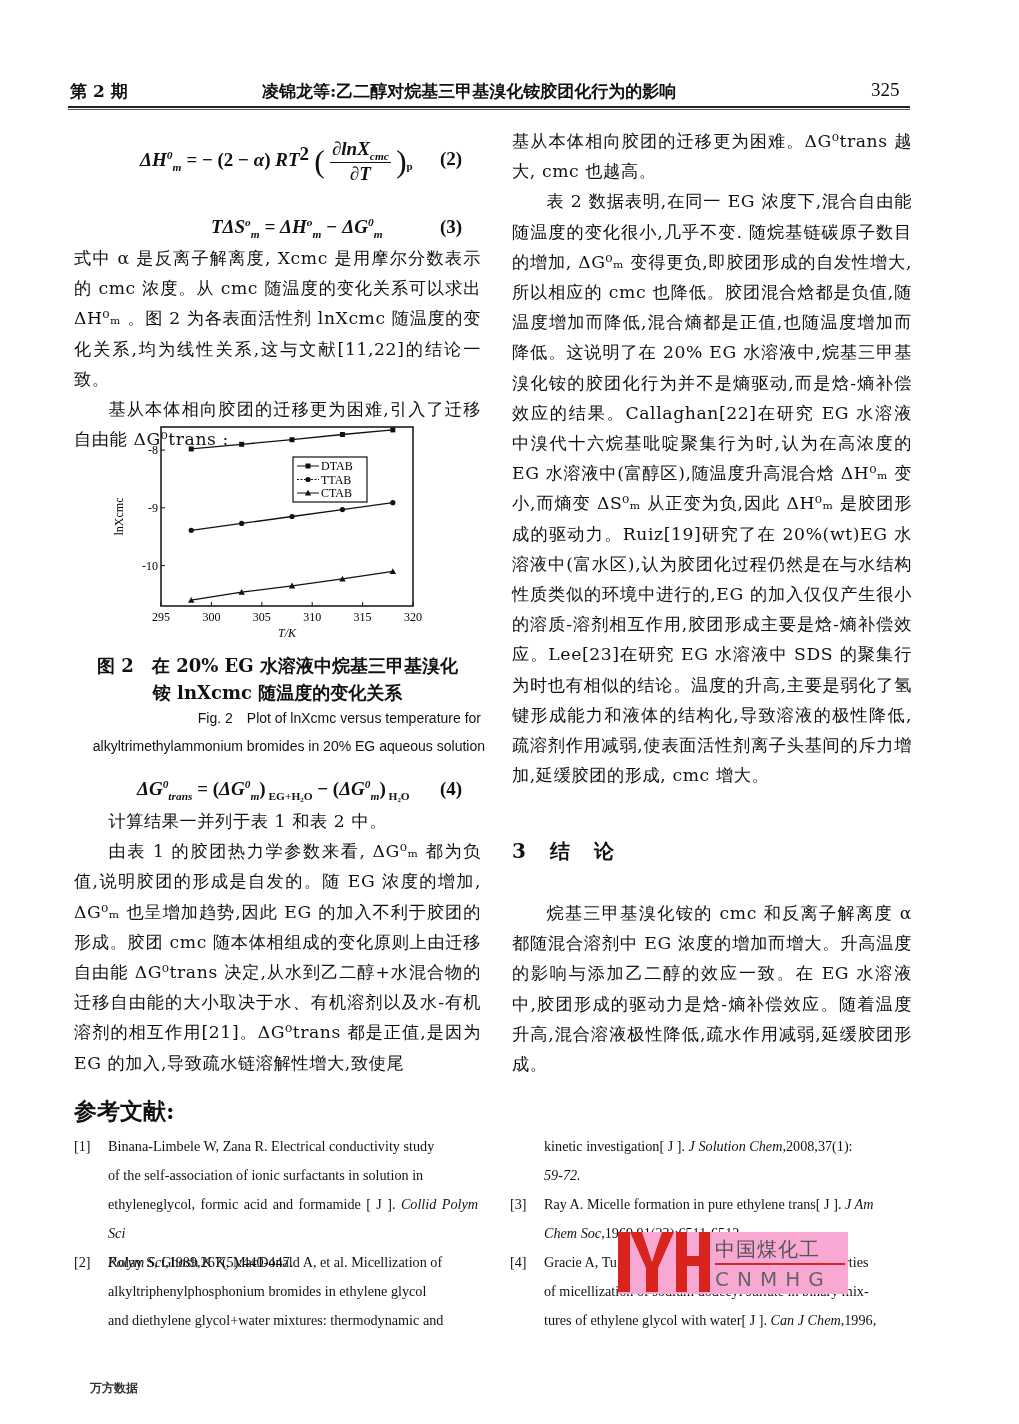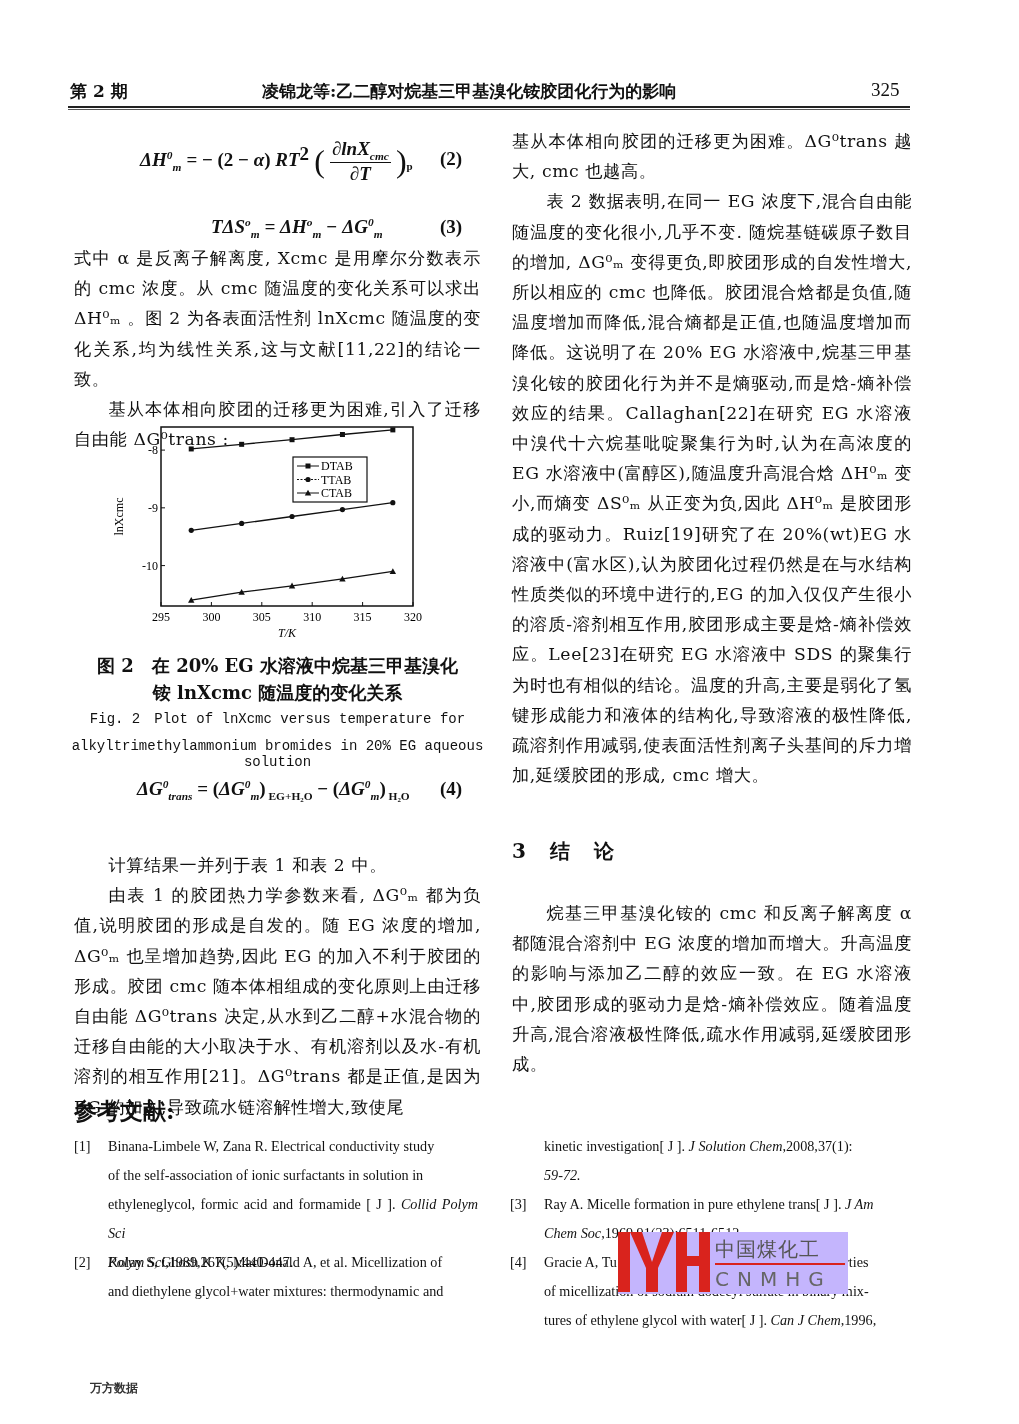--- a/index.html
+++ b/index.html
@@ -11,21 +11,21 @@
   .hdr { top:80px; font-size:17px; font-weight:bold; }
   .hdr-rule { left:68px; top:106px; width:842px; height:2px; background:#222; }
   .hdr-rule2 { left:68px; top:109px; width:842px; height:1px; background:#555; }
   .col { font-size:17.2px; line-height:30.2px; letter-spacing:0.6px; text-align:justify; }
   .col p { margin:0; }
   .ind { text-indent:2em; }
   .eq { font-family:"Liberation Serif", serif; font-size:19px; font-weight:bold; font-style:italic; white-space:nowrap; }
   .eqn { font-family:"Liberation Serif", serif; font-size:19px; font-weight:bold; }
   sub, sup { font-size:60%; }
   .cap { font-size:18px; font-weight:bold; text-align:center; }
-  .capen { font-family:Liberation Mono, monospace; font-size:14px; text-align:center; }
+  .capen { font-family:Liberation Sans, sans-serif; font-size:14px; text-align:right; }
   .ref { font-family:"Liberation Serif", serif; font-size:14.2px; line-height:29px; text-align:justify; }
   .ref i { font-style:italic; }
   .ref .num { display:inline-block; width:34px; }
   .sec { font-size:20px; font-weight:bold; letter-spacing:2px; }
   .wm { font-family:"DejaVu Sans", sans-serif; font-size:12px; color:#333;font-weight:bold; }
   .chart svg text { font-family:"Liberation Serif", serif; }
 </style>
 </head>
 <body>
 
@@ -115,21 +115,21 @@
 <div class="abs cap" style="left:74px;top:654px;width:407px;">图 2　在 20% EG 水溶液中烷基三甲基溴化</div>
 <div class="abs cap" style="left:74px;top:681px;width:407px;">铵 lnXcmc 随温度的变化关系</div>
 <div class="abs capen" style="left:74px;top:710px;width:407px;">Fig. 2　Plot of lnXcmc versus temperature for</div>
 <div class="abs capen" style="left:70px;top:738px;width:415px;">alkyltrimethylammonium bromides in 20% EG aqueous solution</div>
 
 <div class="abs" style="left:137px;top:778px;">
   <span class="eq">ΔG<sup>0</sup><sub>trans</sub></span><span class="eqn"> = (</span><span class="eq">ΔG<sup>0</sup><sub>m</sub></span><span class="eqn">)<sub> EG+H₂O</sub> − (</span><span class="eq">ΔG<sup>0</sup><sub>m</sub></span><span class="eqn">)<sub> H₂O</sub></span>
 </div>
 <div class="abs eqn" style="left:440px;top:778px;">(4)</div>
 
-<div class="abs col" style="left:74px;top:850px;width:407px;">
+<div class="abs col" style="left:74px;top:806px;width:407px;">
   <p class="ind">计算结果一并列于表 1 和表 2 中。</p>
   <p class="ind">由表 1 的胶团热力学参数来看, ΔG⁰ₘ 都为负值,说明胶团的形成是自发的。随 EG 浓度的增加, ΔG⁰ₘ 也呈增加趋势,因此 EG 的加入不利于胶团的形成。胶团 cmc 随本体相组成的变化原则上由迁移自由能 ΔG⁰trans 决定,从水到乙二醇+水混合物的迁移自由能的大小取决于水、有机溶剂以及水-有机溶剂的相互作用[21]。ΔG⁰trans 都是正值,是因为 EG 的加入,导致疏水链溶解性增大,致使尾</p>
 </div>
 
 <div class="abs col" style="left:512px;top:126px;width:400px;">
   <p>基从本体相向胶团的迁移更为困难。ΔG⁰trans 越大, cmc 也越高。</p>
   <p class="ind">表 2 数据表明,在同一 EG 浓度下,混合自由能随温度的变化很小,几乎不变. 随烷基链碳原子数目的增加, ΔG⁰ₘ 变得更负,即胶团形成的自发性增大,所以相应的 cmc 也降低。胶团混合焓都是负值,随温度增加而降低,混合熵都是正值,也随温度增加而降低。这说明了在 20% EG 水溶液中,烷基三甲基溴化铵的胶团化行为并不是熵驱动,而是焓-熵补偿效应的结果。Callaghan[22]在研究 EG 水溶液中溴代十六烷基吡啶聚集行为时,认为在高浓度的 EG 水溶液中(富醇区),随温度升高混合焓 ΔH⁰ₘ 变小,而熵变 ΔS⁰ₘ 从正变为负,因此 ΔH⁰ₘ 是胶团形成的驱动力。Ruiz[19]研究了在 20%(wt)EG 水溶液中(富水区),认为胶团化过程仍然是在与水结构性质类似的环境中进行的,EG 的加入仅仅产生很小的溶质-溶剂相互作用,胶团形成主要是焓-熵补偿效应。Lee[23]在研究 EG 水溶液中 SDS 的聚集行为时也有相似的结论。温度的升高,主要是弱化了氢键形成能力和液体的结构化,导致溶液的极性降低,疏溶剂作用减弱,使表面活性剂离子头基间的斥力增加,延缓胶团的形成, cmc 增大。</p>
 </div>
 
 <div class="abs sec" style="left:512px;top:838px;">3　结　论</div>
@@ -142,40 +142,41 @@
 
 <div class="abs ref" style="left:74px;top:1132px;width:404px;">
   <div><span class="num">[1]</span><span>Binana-Limbele W, Zana R. Electrical conductivity study</span></div>
   <div style="padding-left:34px;">of the self-association of ionic surfactants in solution in</div>
   <div style="padding-left:34px;"><span>ethyleneglycol, formic acid and formamide [ J ].</span> <i>Collid Polym Sci</i></div>
   <div style="padding-left:34px;"><i>Polym Sci</i><span>,1989,267(5):440-447.</span></div>
 </div>
 
 <div class="abs ref" style="left:74px;top:1248px;width:404px;">
   <div><span class="num">[2]</span><span>Kolay S, Ghosh K K, MacDonald A, et al. Micellization of</span></div>
+  <div style="padding-left:34px;">alkyltriphenylphosphonium bromides in ethylene glycol</div>
   <div style="padding-left:34px;">and diethylene glycol+water mixtures: thermodynamic and</div>
 </div>
 
 <div class="abs ref" style="left:510px;top:1132px;width:405px;">
   <div style="padding-left:34px;"><span>kinetic investigation[ J ].</span> <i>J Solution Chem</i><span>,2008,37(1):</span></div>
   <div style="padding-left:34px;font-style:italic;">59-72.</div>
 </div>
 
 <div class="abs ref" style="left:510px;top:1190px;width:405px;">
   <div><span class="num">[3]</span><span>Ray A. Micelle formation in pure ethylene trans[ J ].</span> <i>J Am</i></div>
   <div style="padding-left:34px;"><i>Chem Soc</i><span>,1969,91(23):6511-6512.</span></div>
 </div>
 
 <div class="abs ref" style="left:510px;top:1248px;width:405px;">
   <div><span class="num">[4]</span><span>Gracie A, Tu</span><span style="display:inline-block;width:170px;"></span><span>mic properties</span></div>
   <div style="padding-left:34px;">of micellization of sodium dodecyl sulfate in binary mix-</div>
   <div style="padding-left:34px;"><span>tures of ethylene glycol with water[ J ].</span> <i>Can J Chem</i><span>,1996,</span></div>
 </div>
 
-<div class="abs" style="left:618px;top:1232px;width:230px;height:62px;background:#c4b5fd;">
+<div class="abs" style="left:618px;top:1232px;width:230px;height:62px;background:#f9a8d4;">
   <svg width="92" height="60" viewBox="0 0 92 60" style="position:absolute;left:0;top:0;">
     <rect x="0" y="0" width="12" height="60" fill="#d9231d"></rect>
     <polygon points="12,0 24,0 34,30 44,0 56,0 40,36 40,60 28,60 28,36" fill="#d9231d"></polygon>
     <rect x="58" y="0" width="11" height="60" fill="#d9231d"></rect>
     <rect x="81" y="0" width="11" height="60" fill="#d9231d"></rect>
     <rect x="58" y="24" width="34" height="10" fill="#d9231d"></rect>
   </svg>
   <div class="abs" style="left:97px;top:4px;font-family:'DejaVu Sans',sans-serif;font-size:20px;color:#555;letter-spacing:1px;">中国煤化工</div>
   <div class="abs" style="left:97px;top:31px;width:130px;height:2px;background:#d9231d;"></div>
   <div class="abs" style="left:97px;top:35px;font-family:'DejaVu Sans',sans-serif;font-size:20px;color:#666;letter-spacing:8px;">CNMHG</div>

